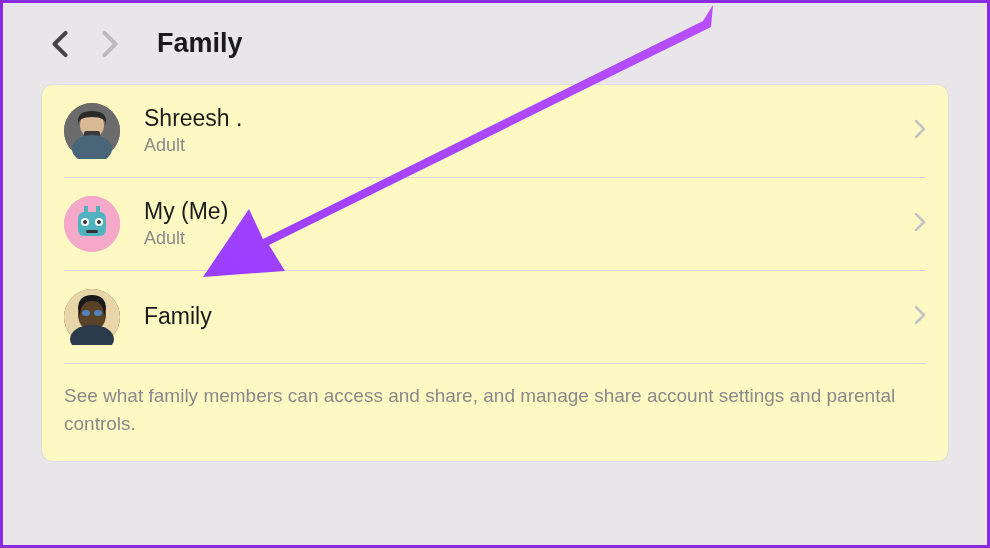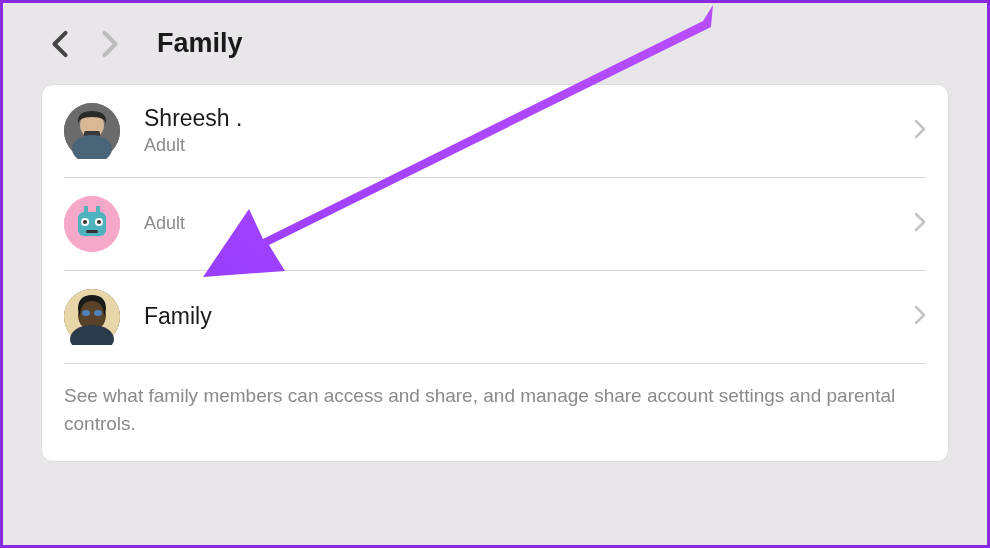--- a/index.html
+++ b/index.html
@@ -37,21 +37,21 @@
     }
     .page-title {
       font-size: 27px;
       font-weight: 700;
       color: #1a1a1a;
       margin-left: 6px;
       text-align: right;
     }
     .panel {
       margin: 10px 38px 0 38px;
-      background: #ffffff;
+      background: #fef9c3;
       border: 1px solid #dddcde;
       border-radius: 12px;
       padding: 0 22px;
     }
     .member-row {
       display: flex;
       align-items: center;
       padding: 18px 0;
       border-bottom: 1px solid #d8d6d9;
       cursor: pointer;
@@ -156,20 +156,21 @@
         <circle cx="21" cy="26" r="4" fill="#fff"></circle>
         <circle cx="21" cy="26" r="2" fill="#333"></circle>
         <circle cx="35" cy="26" r="4" fill="#fff"></circle>
         <circle cx="35" cy="26" r="2" fill="#333"></circle>
         <rect x="22" y="34" width="12" height="3" rx="1.5" fill="#333"></rect>
         <rect x="20" y="10" width="4" height="8" fill="#4fb3bf"></rect>
         <rect x="32" y="10" width="4" height="8" fill="#4fb3bf"></rect>
       </svg>
     </div>
     <div class="member-info">
+      <div class="member-name">My (Me)</div>
       <div class="member-role">Adult</div>
     </div>
     <span class="chevron">
       <svg viewBox="0 0 12 20" fill="none" stroke="currentColor" stroke-width="2.5" stroke-linecap="round" stroke-linejoin="round">
         <polyline points="2,2 10,10 2,18"></polyline>
       </svg>
     </span>
   </div>
 
   <div class="member-row">

